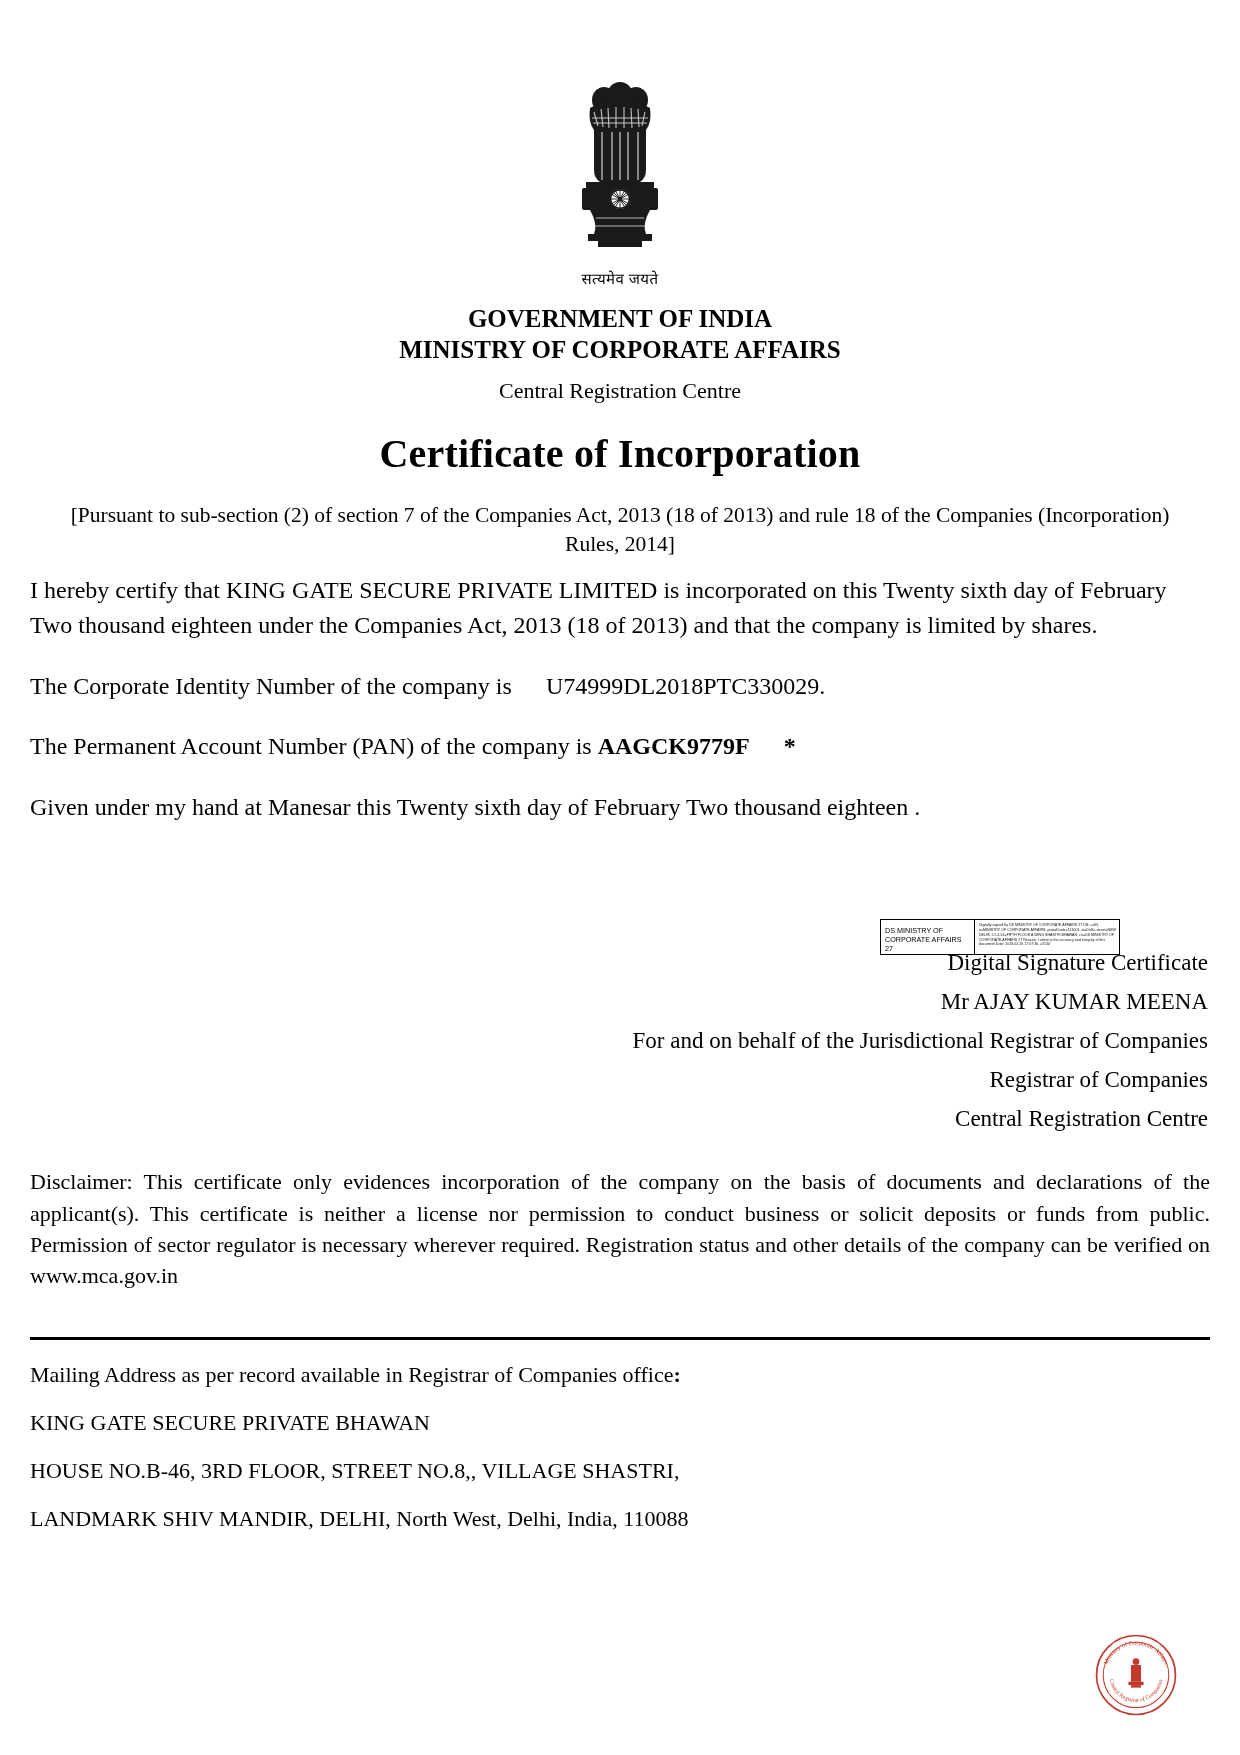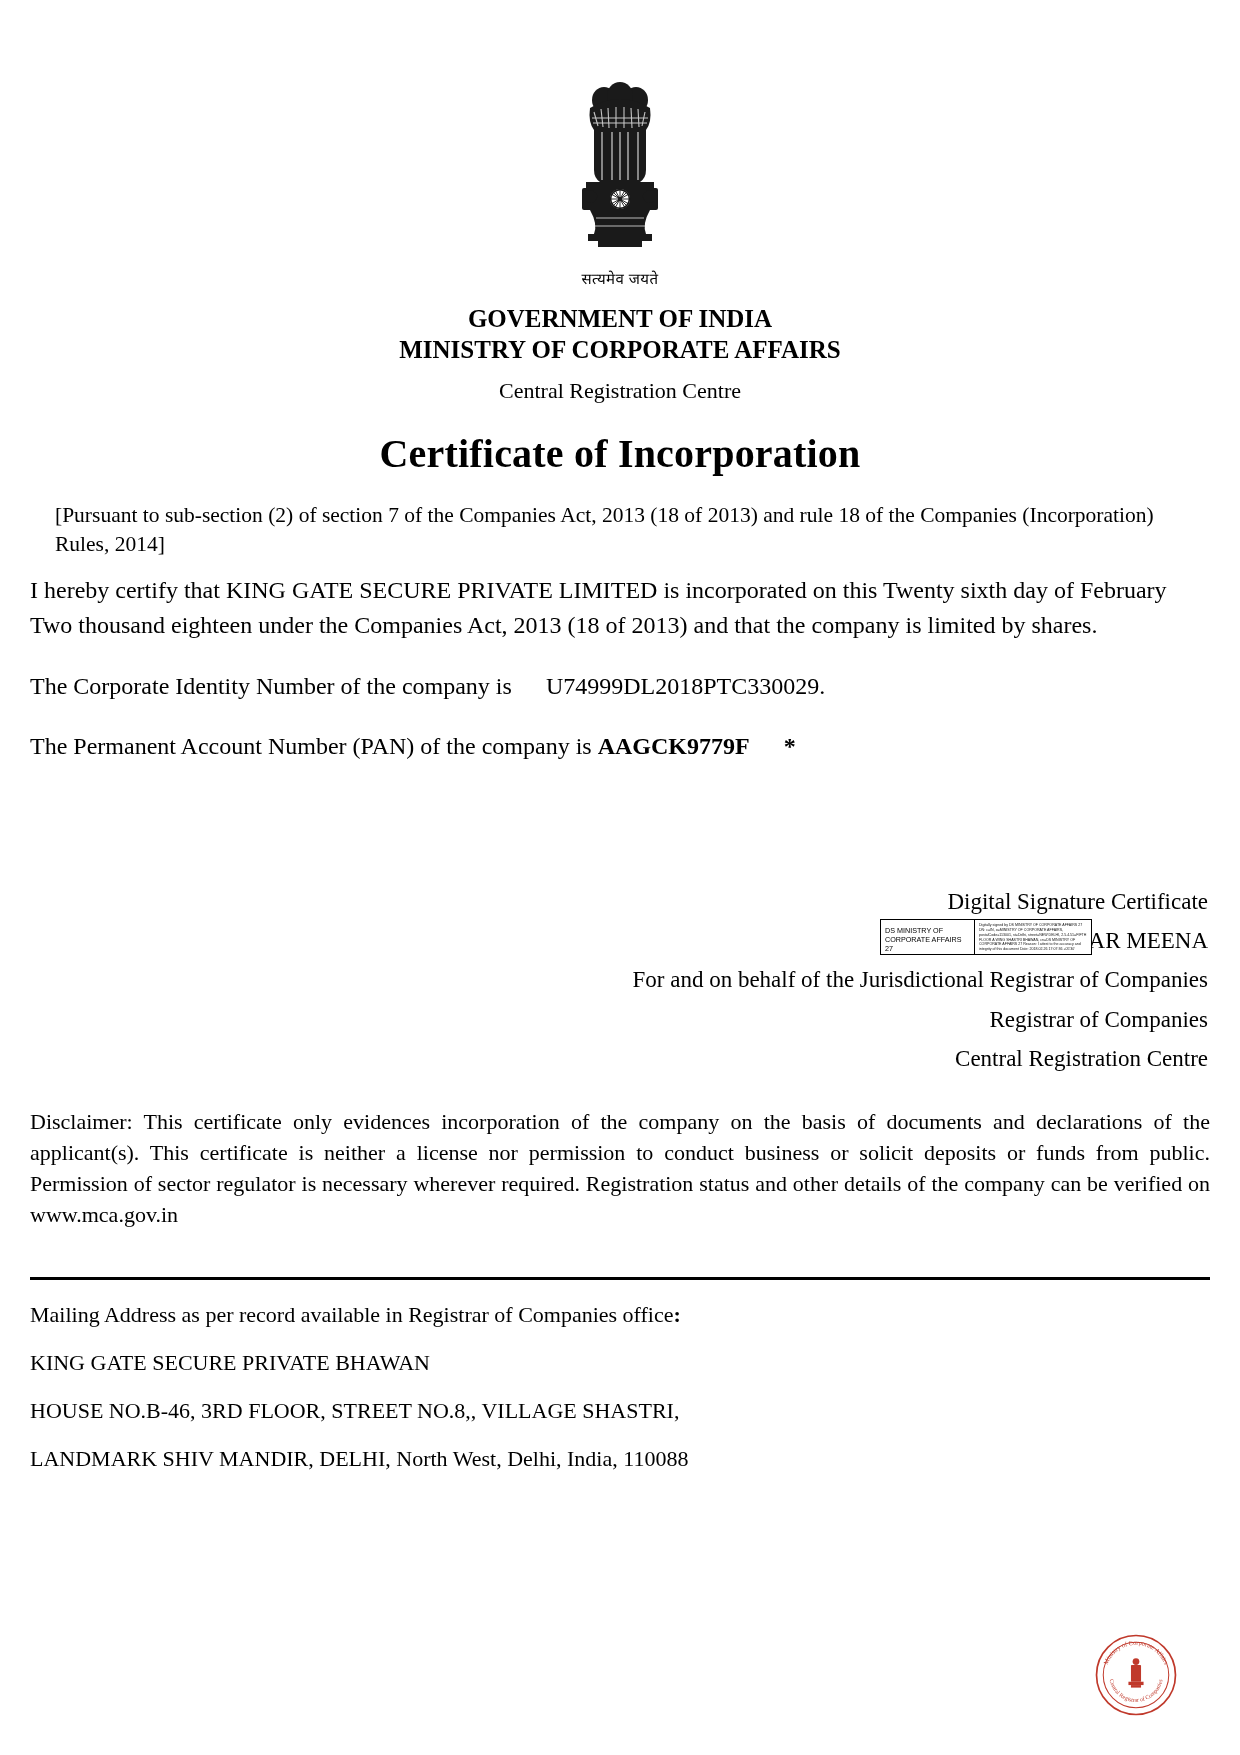--- a/index.html
+++ b/index.html
@@ -58,20 +58,21 @@
     margin-top: 13px;
   }
   .cert-title {
     text-align: center;
     font-weight: bold;
     font-size: 40px;
     margin-top: 26px;
     letter-spacing: 0.2px;
   }
   .pursuant {
+    text-align: center;
     font-size: 21.5px;
     line-height: 1.35;
     margin-top: 24px;
     padding: 0 25px;
   }
 
   
   .body-block {
     padding: 0 0 0 0;
     margin-top: 14px;
@@ -94,21 +95,21 @@
   .wide-gap {
     display: inline-block;
     width: 22px;
   }
 
   
   .ds-stamp {
     position: absolute;
     left: 880px;
     top: 875px;
-    width: 212px;
+    width: 240px;
     height: 36px;
     border: 1px solid #000;
     background: #fff;
     display: flex;
     font-family: "Liberation Sans", sans-serif;
     box-sizing: border-box;
   }
   .ds-left {
     width: 94px;
     font-size: 7.2px;
@@ -258,20 +259,21 @@
       <span>U74999DL2018PTC330029.</span>
     </div>
 
     <div class="para spaced">
       <span>The Permanent Account Number (PAN) of the company is</span>
       <span class="bold">AAGCK9779F</span>
       <span class="wide-gap"></span>
       <span class="bold">*</span>
     </div>
 
+    <div class="para spaced">Given under my hand at Manesar this Twenty sixth day of February Two thousand eighteen .</div>
   </div>
 
   <div class="ds-stamp">
     <div class="ds-left">DS MINISTRY OF CORPORATE AFFAIRS 27</div>
     <div class="ds-right">Digitally signed by DS MINISTRY OF CORPORATE AFFAIRS 27 DN: c=IN, o=MINISTRY OF CORPORATE AFFAIRS, postalCode=113001, st=Delhi, street=NEW DELHI, 2.5.4.51=FIFTH FLOOR A WING SHASTRI BHAWAN, cn=DS MINISTRY OF CORPORATE AFFAIRS 27 Reason: I attest to the accuracy and integrity of this document Date: 2018.02.26 17:07:36 +05'30'</div>
   </div>
 
   <div class="sig-block">
     <div class="sig-line">Digital Signature Certificate</div>
     <div class="sig-line">Mr AJAY KUMAR MEENA</div>

